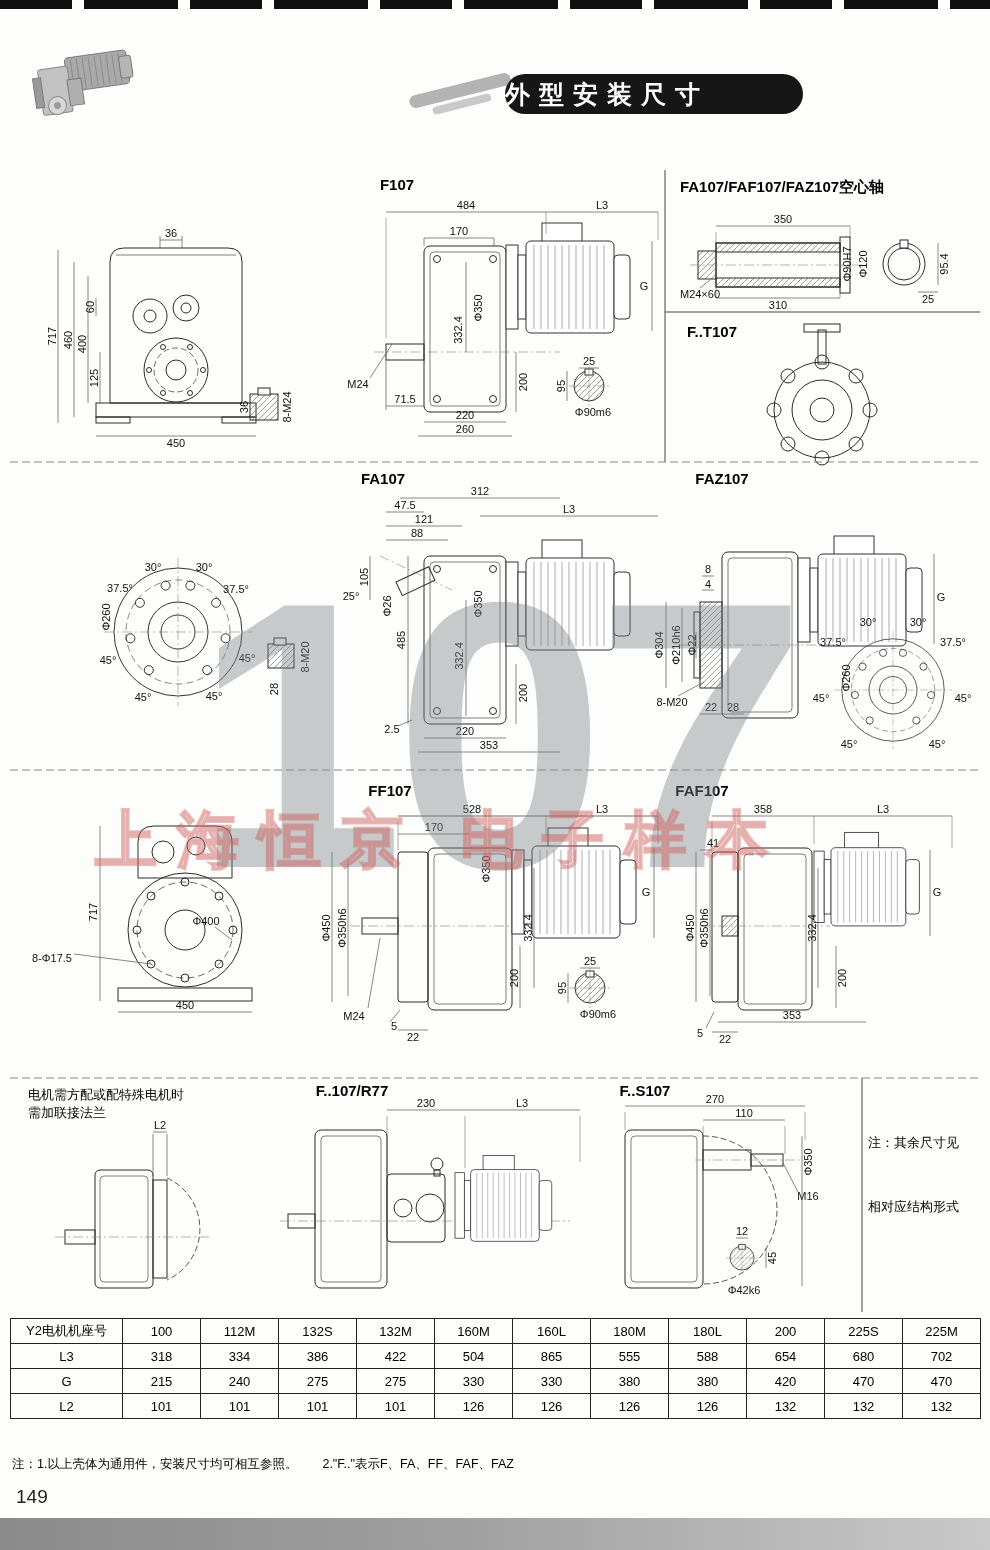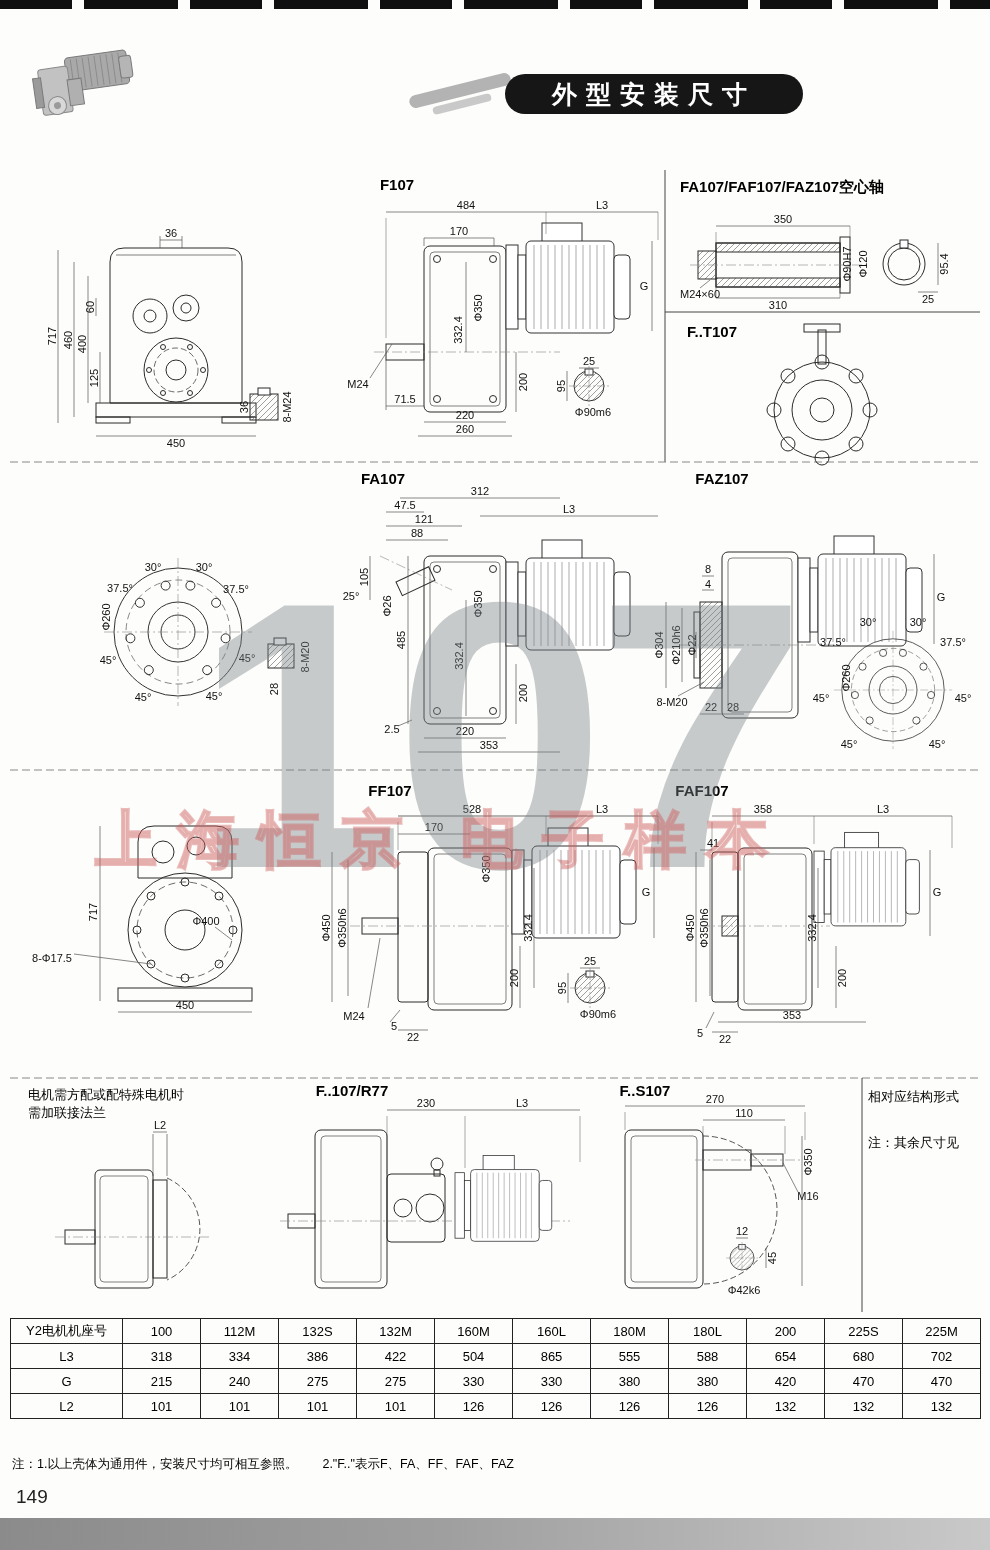--- a/index.html
+++ b/index.html
@@ -7,21 +7,21 @@
   body { font-family:"Liberation Sans", sans-serif; }
   .page { position:relative; width:990px; height:1550px; margin:0 auto; background:#fdfdfb; overflow:hidden; }
   .topstrip { position:absolute; left:0; top:0; width:990px; height:9px;
     background:repeating-linear-gradient(90deg,#101010 0 72px,#fdfdfb 72px 84px,#101010 84px 178px,#fdfdfb 178px 190px); }
   .bottombar { position:absolute; left:0; top:1518px; width:990px; height:32px;
     background:linear-gradient(90deg,#8b8b8b,#9f9f9f 45%,#c9c9c9); }
   .gm { position:absolute; left:22px; top:44px; }
   .swoosh { position:absolute; left:408px; top:84px; width:104px; height:13px; background:#b3b3b3; border-radius:7px; transform:rotate(-14deg); }
   .swoosh2 { position:absolute; left:432px; top:100px; width:60px; height:8px; background:#c9c9c9; border-radius:4px; transform:rotate(-14deg); }
   .pill { position:absolute; left:505px; top:74px; width:298px; height:40px; background:#161616; border-radius:20px;
-    color:#fff; font-size:25px; font-weight:bold; letter-spacing:9px; line-height:40px; text-align:center; }
+    color:#fff; font-size:25px; font-weight:bold; letter-spacing:9px; line-height:40px; }
   .lines { position:absolute; left:0; top:0; }
   .dim { position:absolute; font-size:11px; color:#111; white-space:nowrap; transform:translate(-50%,-50%); line-height:1; }
   .dim.rot { transform:translate(-50%,-50%) rotate(-90deg); }
   .sec-title { position:absolute; font-size:15px; font-weight:bold; color:#000; white-space:nowrap; transform:translate(-50%,-50%); line-height:1; }
   .note { position:absolute; font-size:13px; color:#000; white-space:nowrap; line-height:1.35; }
   .wm-num { position:absolute; left:495px; top:736px; transform:translate(-50%,-50%); font-size:380px; font-weight:bold;
     color:rgba(125,130,136,0.42); pointer-events:none; line-height:1; letter-spacing:-10px; }
   .wm-stamp { position:absolute; left:95px; top:798px; font-size:62px; font-weight:bold; letter-spacing:20px;
     color:rgba(205,92,92,0.14); -webkit-text-stroke:2px rgba(205,92,92,0.40); pointer-events:none; white-space:nowrap; }
   .spec-table { position:absolute; left:10px; top:1318px; width:970px; border-collapse:collapse; table-layout:fixed; font-size:13px; color:#000; }
@@ -456,21 +456,21 @@
   <span class="sec-title" style="left:645px;top:1090px">F..S107</span>
   <span class="dim" style="left:715px;top:1099px">270</span>
   <span class="dim" style="left:744px;top:1113px">110</span>
   <span class="dim rot" style="left:808px;top:1162px">Φ350</span>
   <span class="dim" style="left:808px;top:1196px">M16</span>
   <span class="dim" style="left:742px;top:1231px">12</span>
   <span class="dim rot" style="left:772px;top:1258px">45</span>
   <span class="dim" style="left:744px;top:1290px">Φ42k6</span>
 
   <span class="note" style="left:868px;top:1134px">注：其余尺寸见</span>
-  <span class="note" style="left:868px;top:1088px">相对应结构形式</span>
+  <span class="note" style="left:868px;top:1198px">相对应结构形式</span>
 
   <div class="wm-num">107</div>
   <div class="wm-stamp">上海恒京 电子样本</div>
 
   <table class="spec-table">
     <colgroup>
       <col style="width:112px">
         <col style="width:39px">
         <col style="width:39px">
       <col style="width:78px">

